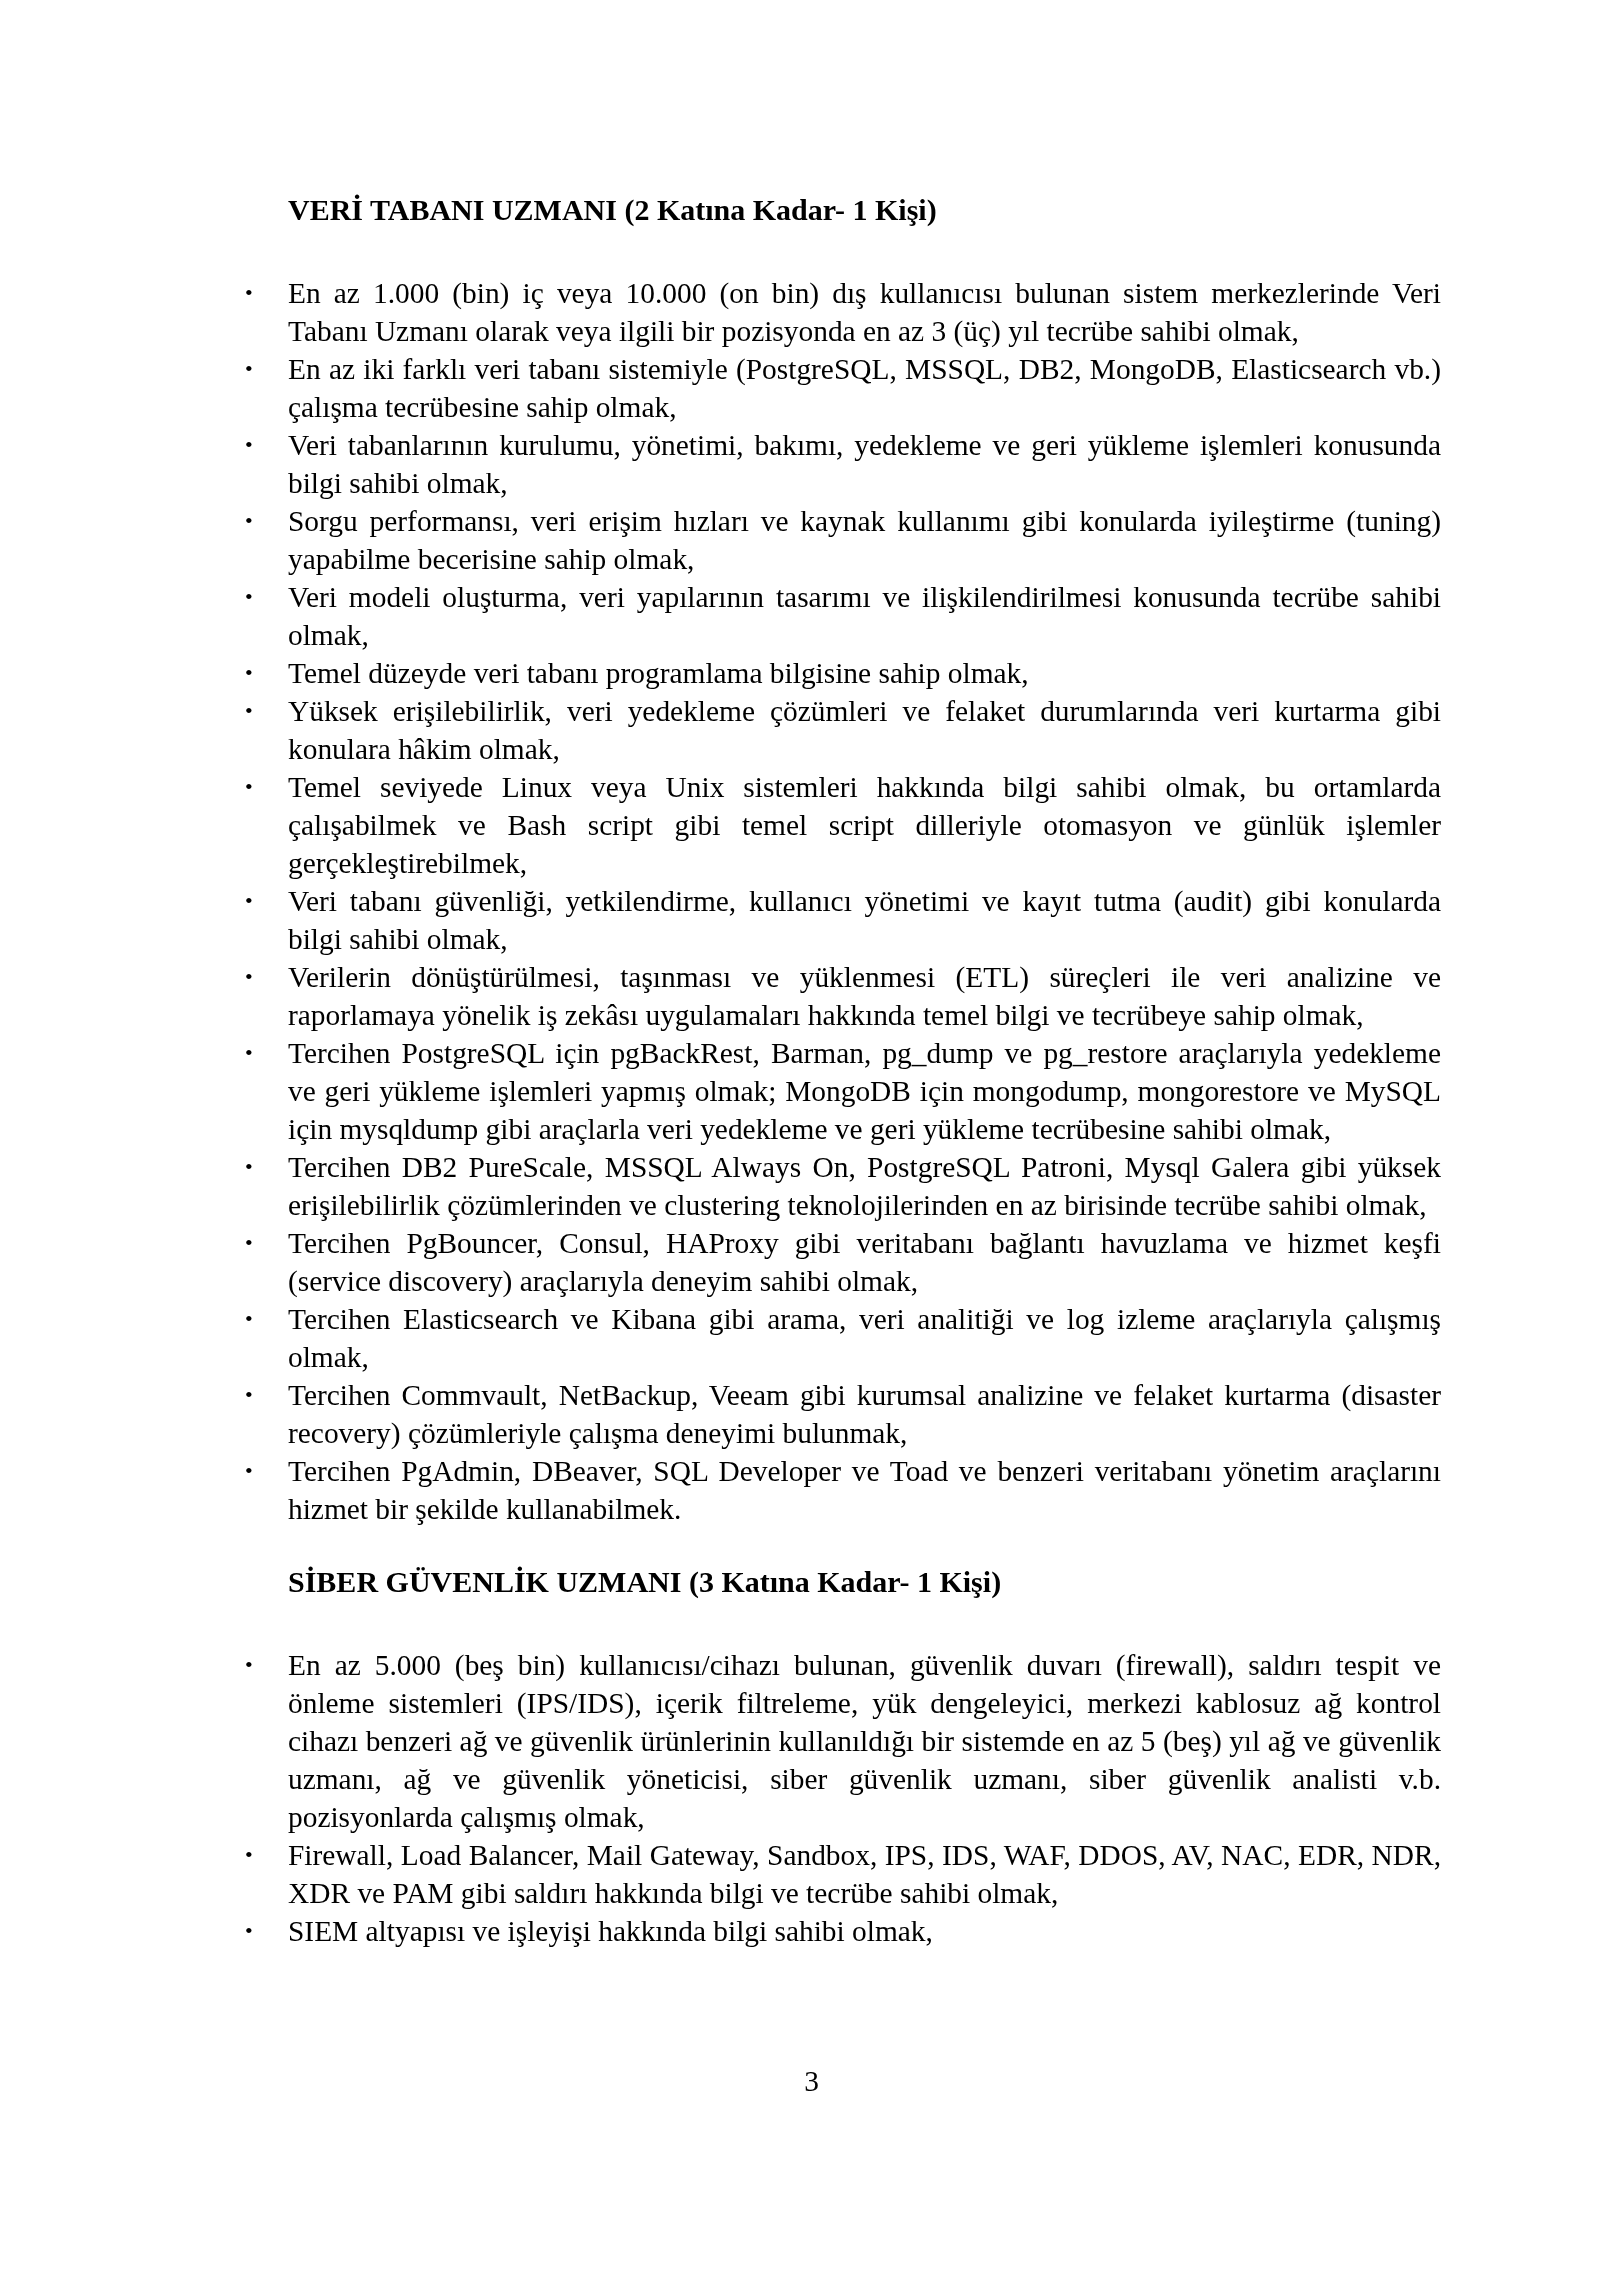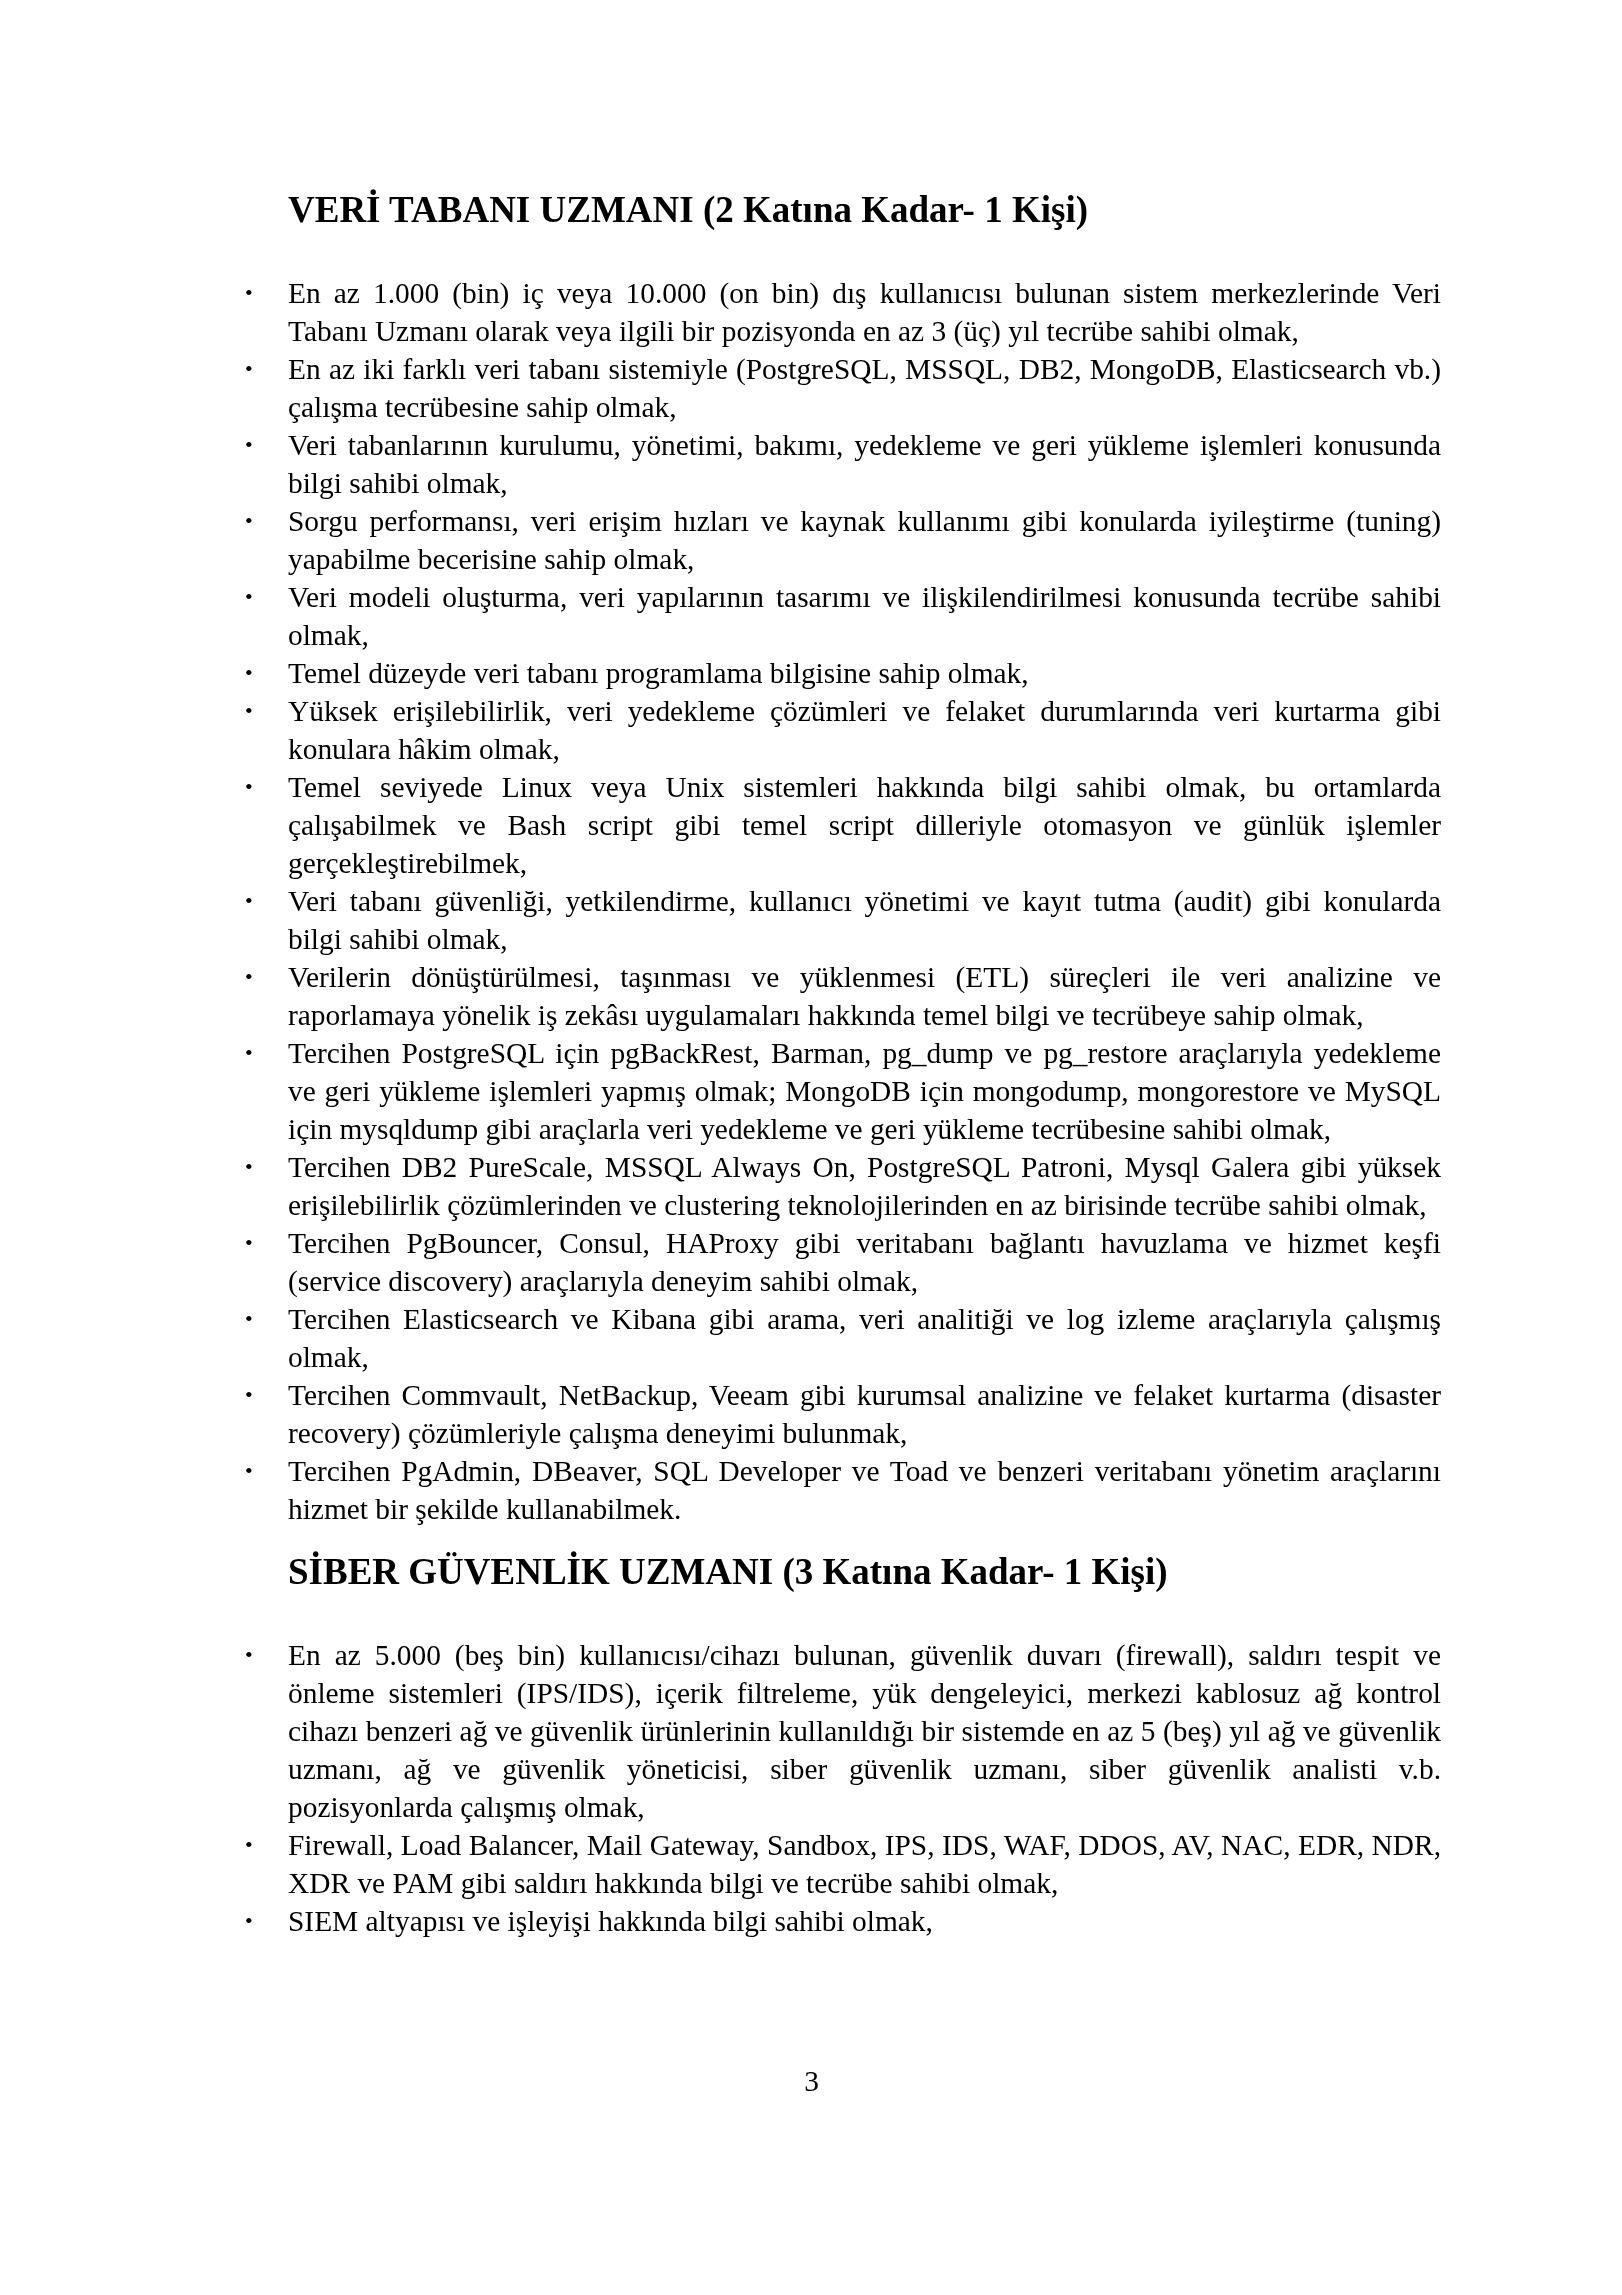--- a/index.html
+++ b/index.html
@@ -1,22 +1,22 @@
 <!DOCTYPE html>
 <html style="font-size:10.5px"><head>
 <meta charset="utf-8">
 <style>
   html, body { margin: 0; padding: 0; background: #ffffff; }
   body { width: 1623px; height: 2295px; position: relative; overflow: hidden;
          font-family: "Liberation Serif", "DejaVu Serif", serif; color: #000; }
   .page { position: absolute; left: 0; top: 0; width: 1623px; height: 2295px; }
   .content { position: absolute; left: 288px; top: 190px; width: 1153px; }
-  .heading { font-weight: bold; font-size: 37px; line-height: 39px; margin: 0; }
+  .heading { font-weight: bold; font-size: 30px; line-height: 39px; margin: 0; }
   .heading.h1 { margin-top: 0; }
-  .heading.h2 { margin-top: 24px; }
+  .heading.h2 { margin-top: 34px; }
   ul.bullets { list-style: none; margin: 0; padding: 0; }
   ul.bullets.first { margin-top: 45px; }
   ul.bullets.second { margin-top: 45px; }
   ul.bullets li { position: relative; font-size: 29.4px; line-height: 38px; text-align: justify; }
   ul.bullets li .bullet { position: absolute; left: -43px; top: 0; font-size: 22px; }
   .page-number { position: absolute; top: 2065px; left: 0; width: 1623px; text-align: center; font-size: 29.4px; }
 </style>
 </head>
 <body>
 

